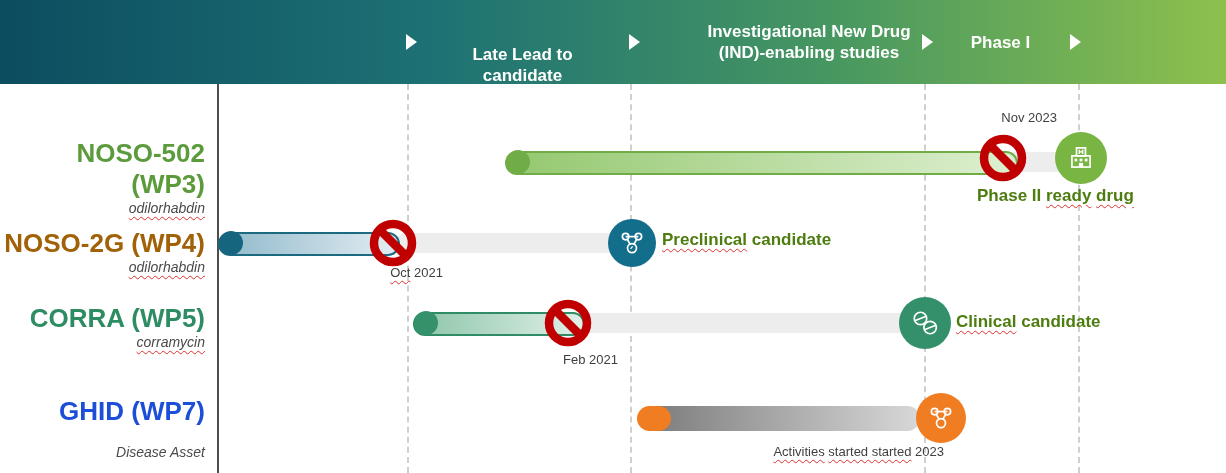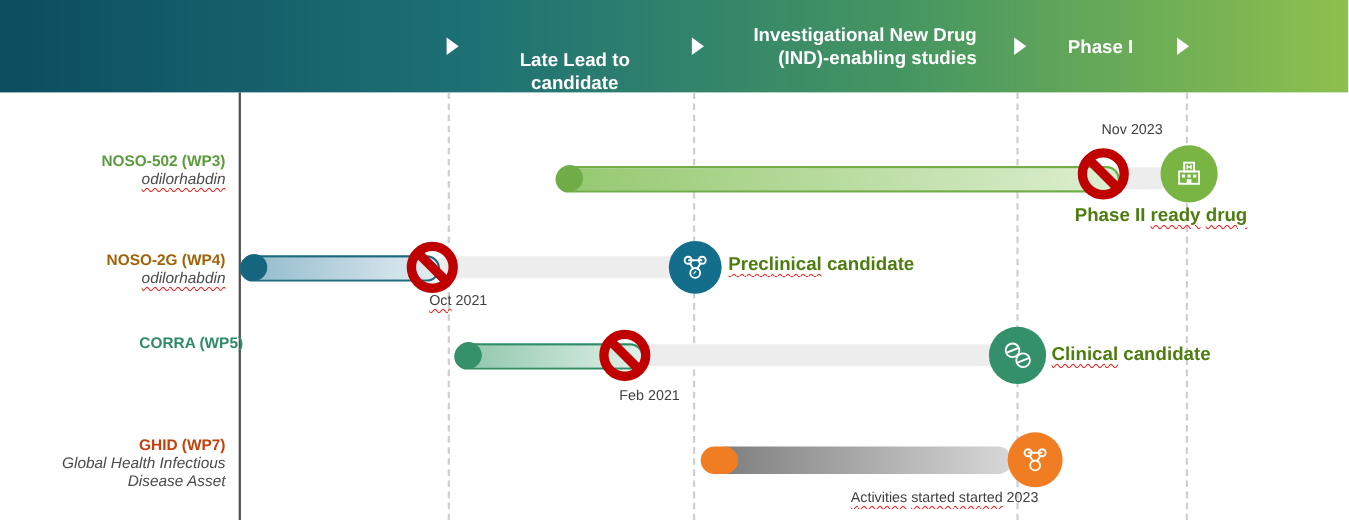--- a/index.html
+++ b/index.html
@@ -15,23 +15,23 @@
   .hdr-label{
     position:absolute;top:0;height:84px;display:flex;align-items:center;justify-content:center;
     color:#fff;font-weight:bold;font-size:17px;line-height:21px;text-align:center;
   }
   .hdr-arrow{position:absolute;top:33px;width:13px;height:18px;}
   
   .vline{position:absolute;top:84px;bottom:0;width:2px;background:#4d4d4d;}
   .gridline{position:absolute;top:84px;bottom:0;width:0;border-left:2px dashed #cfcfcf;}
   
   .row-label{position:absolute;left:0;width:205px;text-align:right;}
-  .row-title{font-weight:bold;font-size:14px;}
+  .row-title{font-weight:bold;font-size:26px;}
   .row-sub{font-style:italic;font-size:14px;color:#4a4a4a;line-height:17px;padding-left:20px;}
-  .t-green{color:#5b9b3c;} .t-teal{color:#a16207;} .t-sea{color:#2e8c63;} .t-orange{color:#c2410c;}
+  .t-green{color:#5b9b3c;} .t-teal{color:#a16207;} .t-sea{color:#2e8c63;} .t-orange{color:#1d4ed8;}
   
   .bar{position:absolute;height:20px;border-radius:12px;border:2px solid;z-index:3;}
   .bar-green{border-color:#70ad47;background:linear-gradient(90deg,#94c86f,#ddefd0);}
   .bar-blue{border-color:#1b6a80;background:linear-gradient(90deg,#8fb9cb,#e3edf2);}
   .bar-sea{border-color:#2f8c64;background:linear-gradient(90deg,#8cc5a8,#e0f0e8);}
   .bar-gray{position:absolute;height:25px;border-radius:13px;background:linear-gradient(90deg,#7c7c7c,#d8d8d8);z-index:3;}
   .cap{position:absolute;border-radius:50%;z-index:4;}
   .cap-stadium{position:absolute;border-radius:13px;z-index:4;}
   .conn{position:absolute;height:20px;border-radius:10px;background:#ededed;z-index:2;}
   
@@ -53,21 +53,21 @@
   <div id="phase-header">
     <svg class="hdr-arrow" style="left:405px;" viewBox="0 0 13 18">
         <polygon points="1,1 12,9 1,17" fill="#ffffff"></polygon>
       </svg>
     <div class="hdr-label" style="left:420px;width:205px;">
         <span style="width:150px;margin-top:46px;">Late Lead to candidate</span>
       </div>
     <svg class="hdr-arrow" style="left:628px;" viewBox="0 0 13 18">
         <polygon points="1,1 12,9 1,17" fill="#ffffff"></polygon>
       </svg>
-    <div class="hdr-label" style="left:633px;width:270px;text-align:right;">
+    <div class="hdr-label" style="left:674px;width:270px;text-align:center;">
         <span style="width:240px;">Investigational New Drug (IND)-enabling studies</span>
       </div>
     <svg class="hdr-arrow" style="left:921px;" viewBox="0 0 13 18">
         <polygon points="1,1 12,9 1,17" fill="#ffffff"></polygon>
       </svg>
     <div class="hdr-label" style="left:938px;width:125px;">
         <span>Phase I</span>
       </div>
     <svg class="hdr-arrow" style="left:1069px;" viewBox="0 0 13 18">
         <polygon points="1,1 12,9 1,17" fill="#ffffff"></polygon>
@@ -125,22 +125,23 @@
       <line x1="10.5" y1="11.5" x2="13.6" y2="16.8" stroke="#fff" stroke-width="1.6"></line>
       <line x1="19.5" y1="11.5" x2="16.4" y2="16.8" stroke="#fff" stroke-width="1.6"></line>
       <circle cx="9" cy="9" r="3" fill="none" stroke="#fff" stroke-width="1.6"></circle>
       <circle cx="21" cy="9" r="3" fill="none" stroke="#fff" stroke-width="1.6"></circle>
       <circle cx="15" cy="19.8" r="4.2" fill="none" stroke="#fff" stroke-width="1.6"></circle>
       <line x1="13.6" y1="20.6" x2="15.6" y2="18.2" stroke="#fff" stroke-width="1.1"></line>
     </svg>
   </div>
   <div class="milestone" style="left:662px;top:230px;"><span class="wavy">Preclinical</span><span> candidate</span></div>
 
-  <div class="row-label" style="top:303px;margin-left:16px;">
+  <div class="row-label" style="top:303px;">
     <div class="row-title t-sea">CORRA (WP5)</div>
+    <div class="row-sub"><span class="wavy">corramycin</span></div>
   </div>
   <div class="conn" style="left:580px;top:313px;width:346px;"></div>
   <div class="bar bar-sea" style="left:413px;top:312px;width:168px;"></div>
   <div class="cap" style="left:414px;top:311px;width:24px;height:24px;background:#35916a;"></div>
   <svg class="ban" style="left:544px;top:299px;" width="48" height="48" viewBox="0 0 48 48">
     <circle cx="24" cy="24" r="19" fill="none" stroke="#c00000" stroke-width="8.5"></circle>
     <line x1="10.5" y1="10.5" x2="37.5" y2="37.5" stroke="#c00000" stroke-width="8.5"></line>
   </svg>
   <div class="date" style="left:518px;top:352px;width:100px;">Feb 2021</div>
   <div class="mcircle" style="left:899px;top:297px;width:52px;height:52px;background:#33906a;">
@@ -149,21 +150,21 @@
       <line x1="6" y1="13" x2="16" y2="9" stroke="#fff" stroke-width="1.5"></line>
       <circle cx="19.5" cy="19" r="5.5" fill="none" stroke="#fff" stroke-width="1.5"></circle>
       <line x1="14.5" y1="21" x2="24.5" y2="17" stroke="#fff" stroke-width="1.5"></line>
     </svg>
   </div>
   <div class="milestone" style="left:956px;top:312px;"><span class="wavy">Clinical</span><span> candidate</span></div>
 
   <div class="row-label" style="top:396px;">
     <div class="row-title t-orange">GHID (WP7)</div>
     <div class="row-sub">
-      <span>Global Health Infectious</span><br>
+      <br>
       <span>Disease Asset</span>
     </div>
   </div>
   <div class="bar-gray" style="left:648px;top:406px;width:272px;"></div>
   <div class="cap-stadium" style="left:637px;top:406px;width:34px;height:25px;background:#f07d22;"></div>
   <div class="mcircle" style="left:916px;top:393px;width:50px;height:50px;background:#f07d22;">
     <svg width="32" height="32" viewBox="0 0 30 30">
       <line x1="9" y1="9" x2="21" y2="9" stroke="#fff" stroke-width="1.6"></line>
       <line x1="10.5" y1="11.5" x2="13.6" y2="16.8" stroke="#fff" stroke-width="1.6"></line>
       <line x1="19.5" y1="11.5" x2="16.4" y2="16.8" stroke="#fff" stroke-width="1.6"></line>

